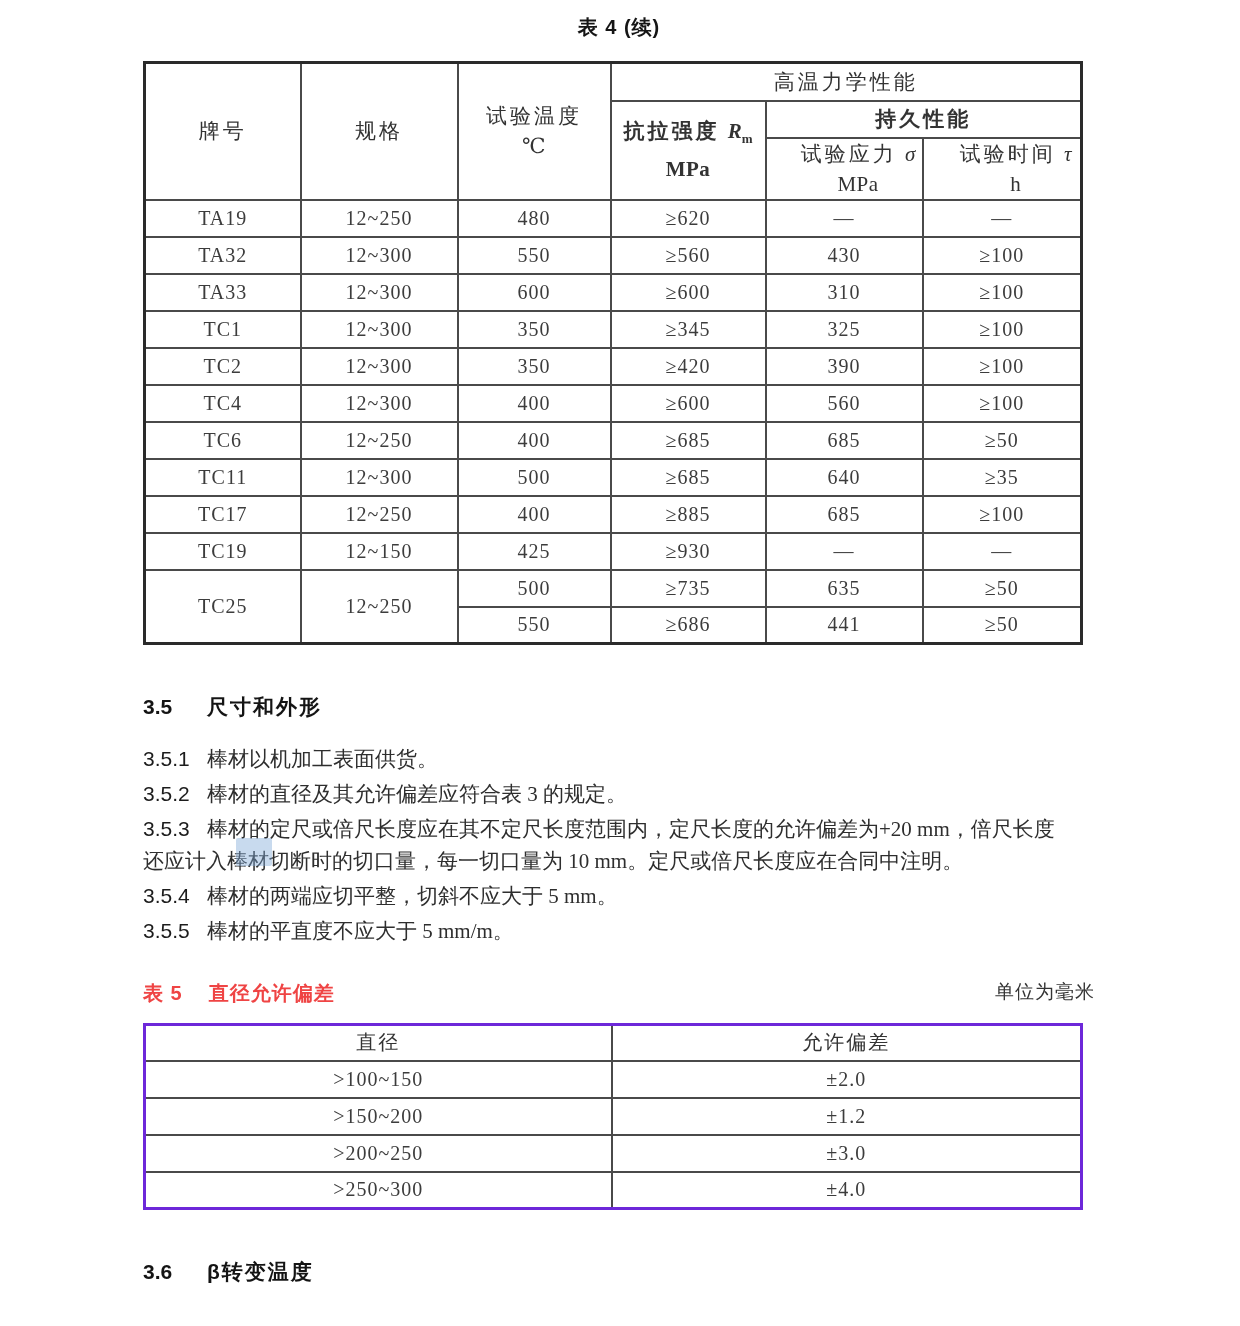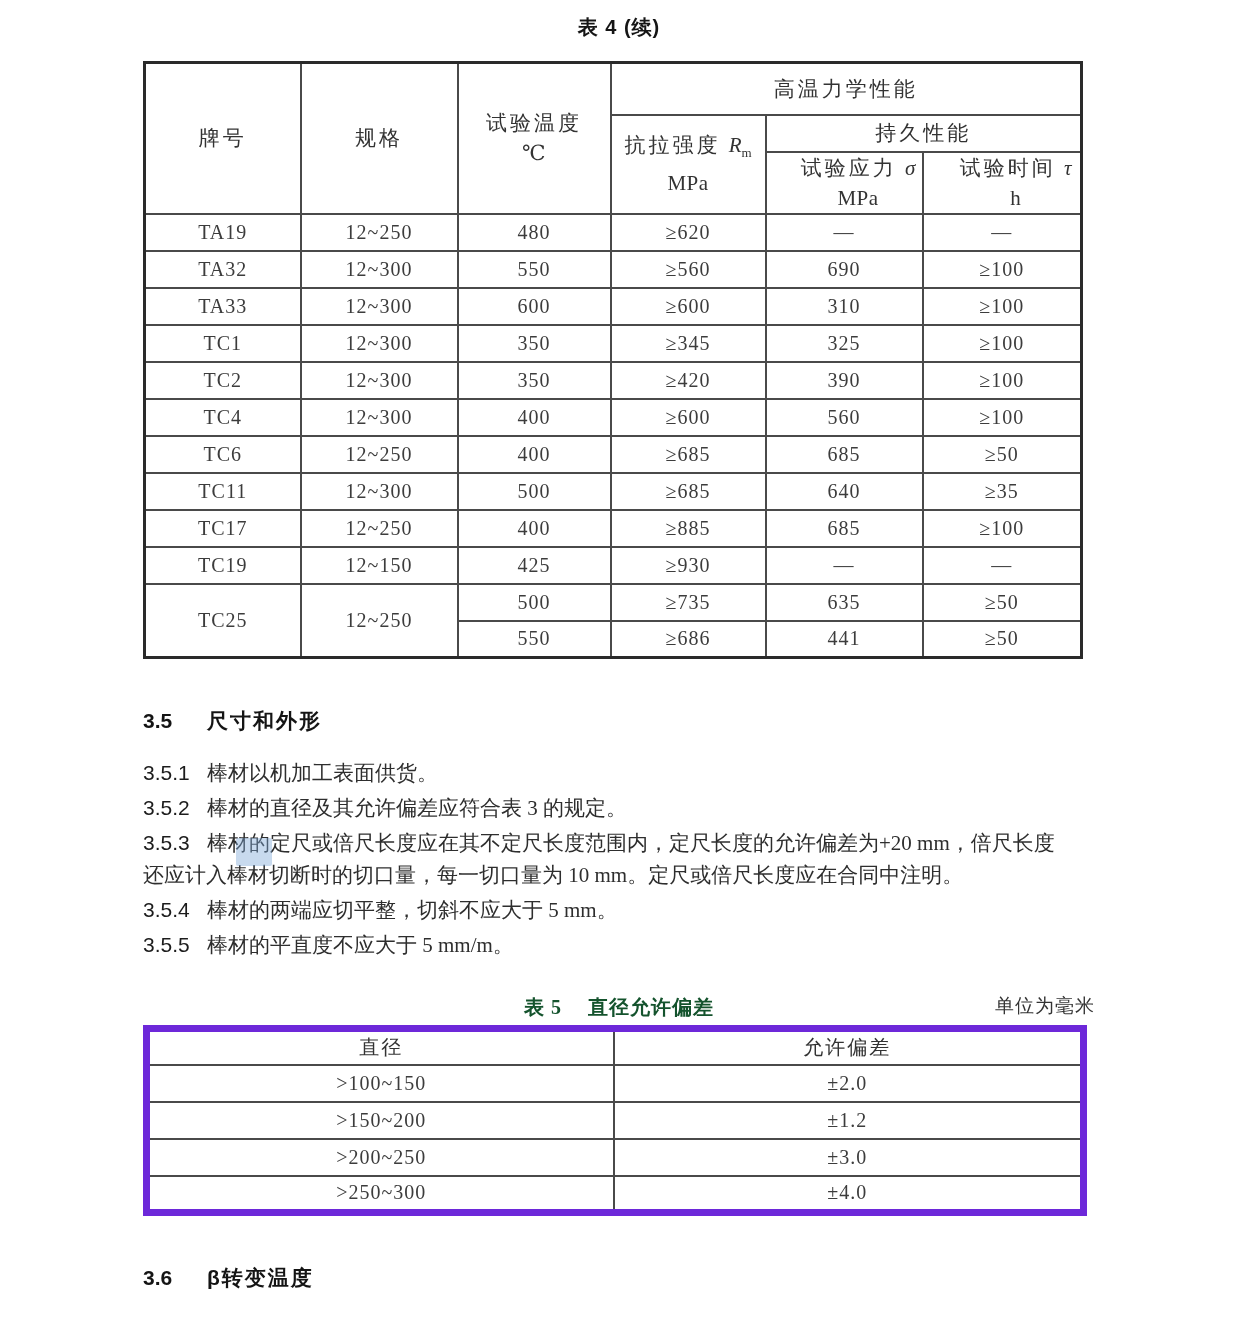--- a/index.html
+++ b/index.html
@@ -17,22 +17,22 @@
   }
 
   table { border-collapse:collapse; table-layout:fixed; }
   .t4 { width:937px; margin-top:20px; border:3px solid #2a2a2a; }
   .t4 th, .t4 td {
     border:2px solid #4a4a4a; text-align:center; vertical-align:middle;
     padding:0; font-weight:normal;
   }
   .t4 th { font-size:21px; letter-spacing:3px; color:#333; }
   .t4 td { font-size:20px; letter-spacing:1px; height:37px; color:#3c3c3c; }
-  .hr1 th { height:52px; }
-  .hr2 th { height:37px; }
+  .hr1 th { height:38px; }
+  .hr2 th { height:37px;font-weight:bold; }
   .hr3 th { height:62px;padding-left:28px; }
   .twoline div { line-height:30px; }
   .lat { letter-spacing:0.5px; }
   .t4 i, .t5 i { letter-spacing:0; font-family:"Liberation Serif","DejaVu Serif",serif; }
   sub { font-size:13px; letter-spacing:0; }
 
   .sec-h {
     margin-top:48px; font-family:"Liberation Sans","DejaVu Sans",sans-serif;
     font-weight:bold; font-size:21px; color:#141414;
   }
@@ -41,28 +41,28 @@
 
   .clause { margin:3px 0 0 0; font-size:21px; line-height:32px; color:#2e2e2e; }
   .clause.first { margin-top:22px; }
   .cnum {
     font-family:"Liberation Sans","DejaVu Sans",sans-serif;
     display:inline-block; min-width:64px; color:#1c1c1c;
   }
 
   .t5-capwrap { position:relative; margin-top:30px; height:30px; }
   .t5-cap {
-    position:absolute; left:0; right:0; bottom:0; text-align:center;
-    font-family:Liberation Serif, serif; font-weight:bold;
-    font-size:20px; color:#14532d; letter-spacing:1px;
+    position:absolute; left:0; right:0; bottom:0; text-align:left;
+    font-family:Liberation Sans, sans-serif; font-weight:bold;
+    font-size:20px; color:#ef4444; letter-spacing:1px;
   }
   .t5-cap .lbl { margin-right:26px; }
   .unit-note { position:absolute; right:0; bottom:2px; font-size:19px; color:#333; letter-spacing:1px; }
 
-  .t5 { width:937px; margin-top:4px; border:7px solid #6d28d9; }
+  .t5 { width:937px; margin-top:16px; border:3px solid #6d28d9; }
   .t5 th, .t5 td { border:2px solid #4a4a4a; text-align:center; vertical-align:middle; padding:0; font-weight:normal; }
   .t5 th { font-size:20px; letter-spacing:2px; color:#333; height:36px; }
   .t5 td { font-size:20px; letter-spacing:1px; color:#3c3c3c; height:37px; }
 
   .watermark {
     position:absolute; left:236px; top:838px; width:36px; height:28px;
     background:rgba(125,168,215,0.42); border-radius:2px; z-index:3; pointer-events:none;
   }
 </style>
 </head>
@@ -117,21 +117,21 @@
           <td>480</td>
           <td>≥620</td>
           <td>—</td>
           <td>—</td>
         </tr>
         <tr>
           <td>TA32</td>
           <td>12~300</td>
           <td>550</td>
           <td>≥560</td>
-          <td>690</td>
+          <td>430</td>
           <td>≥100</td>
         </tr>
         <tr>
           <td>TA33</td>
           <td>12~300</td>
           <td>600</td>
           <td>≥600</td>
           <td>310</td>
           <td>≥100</td>
         </tr>

